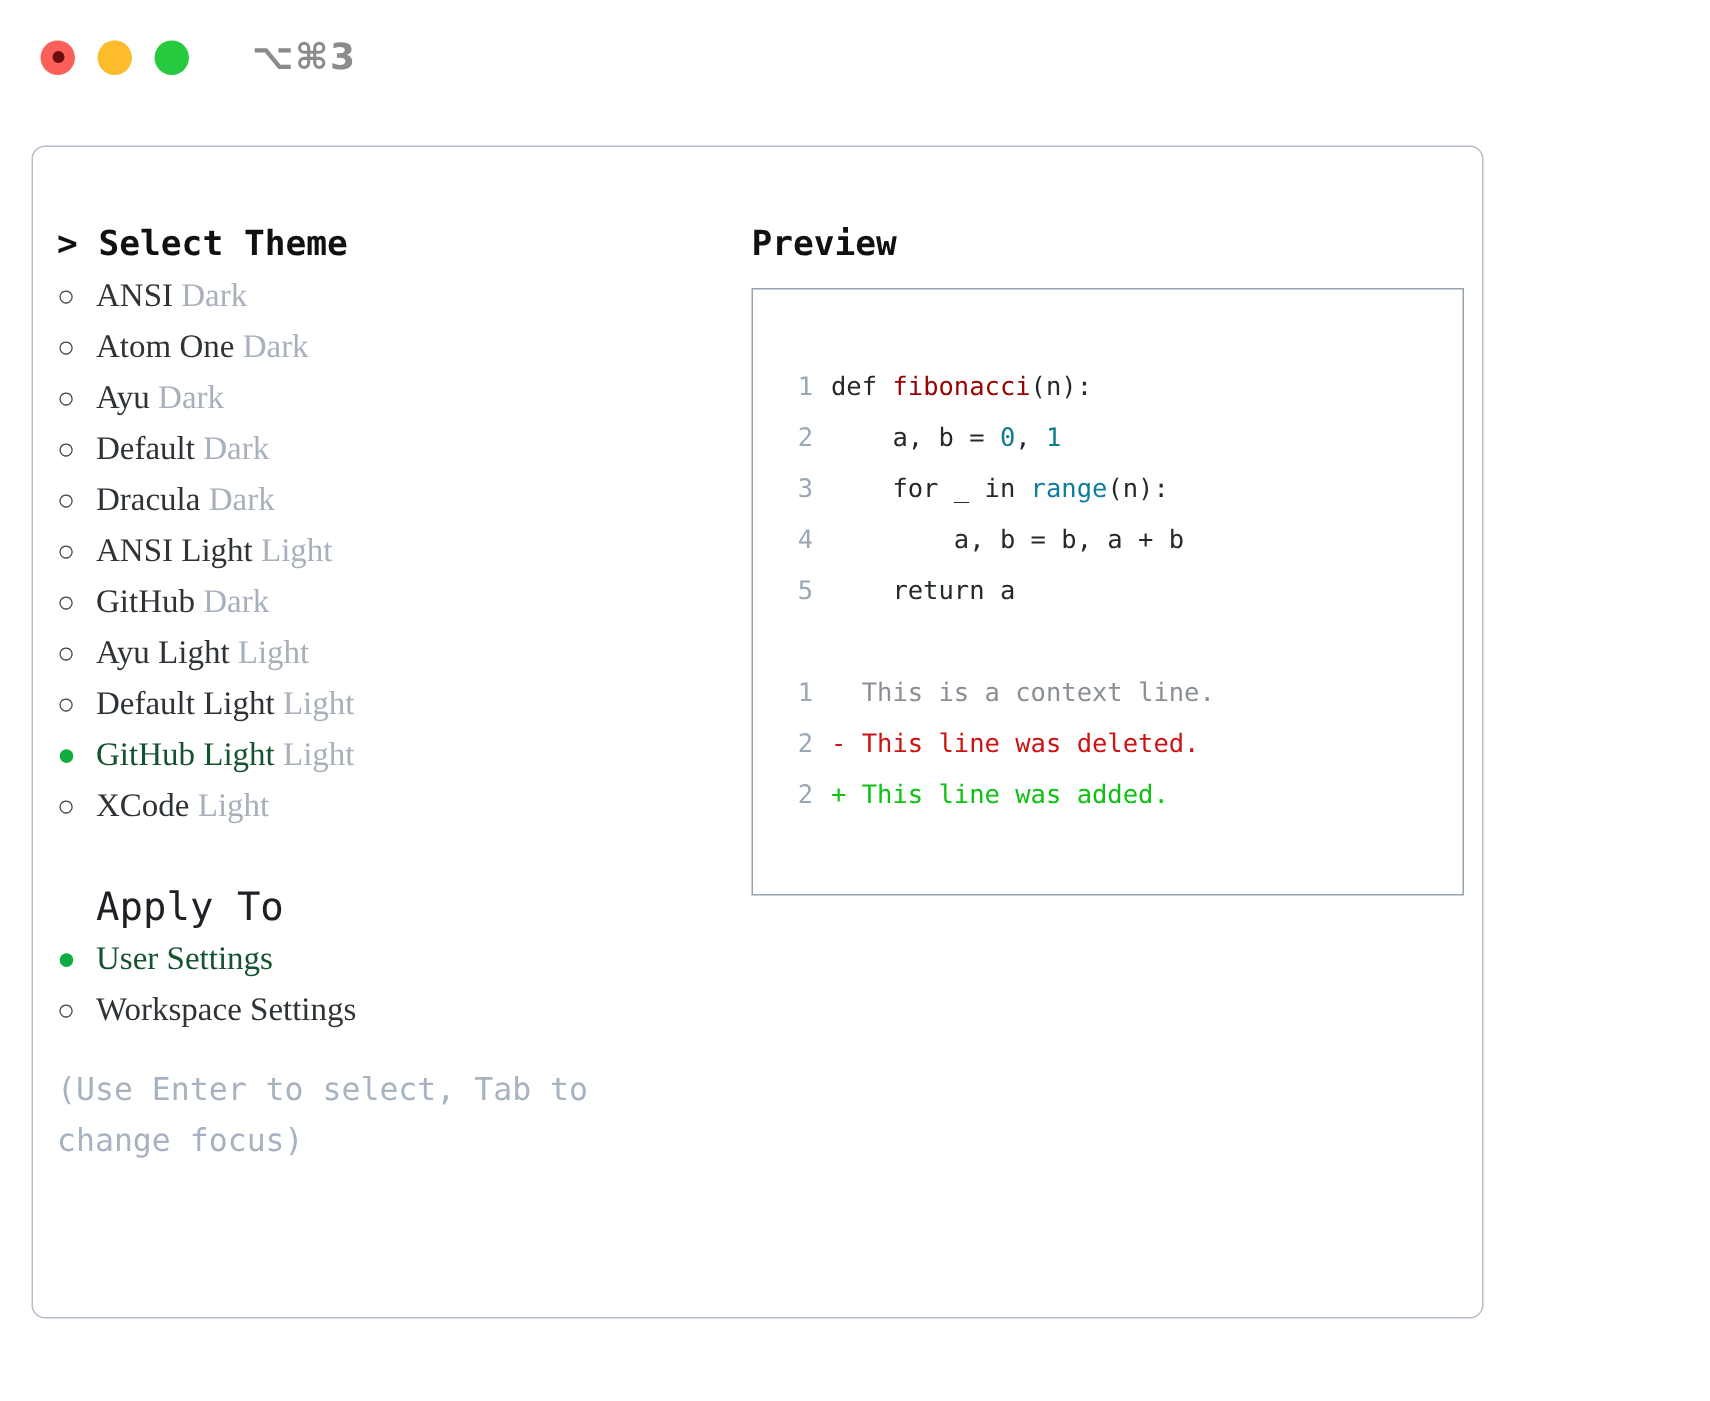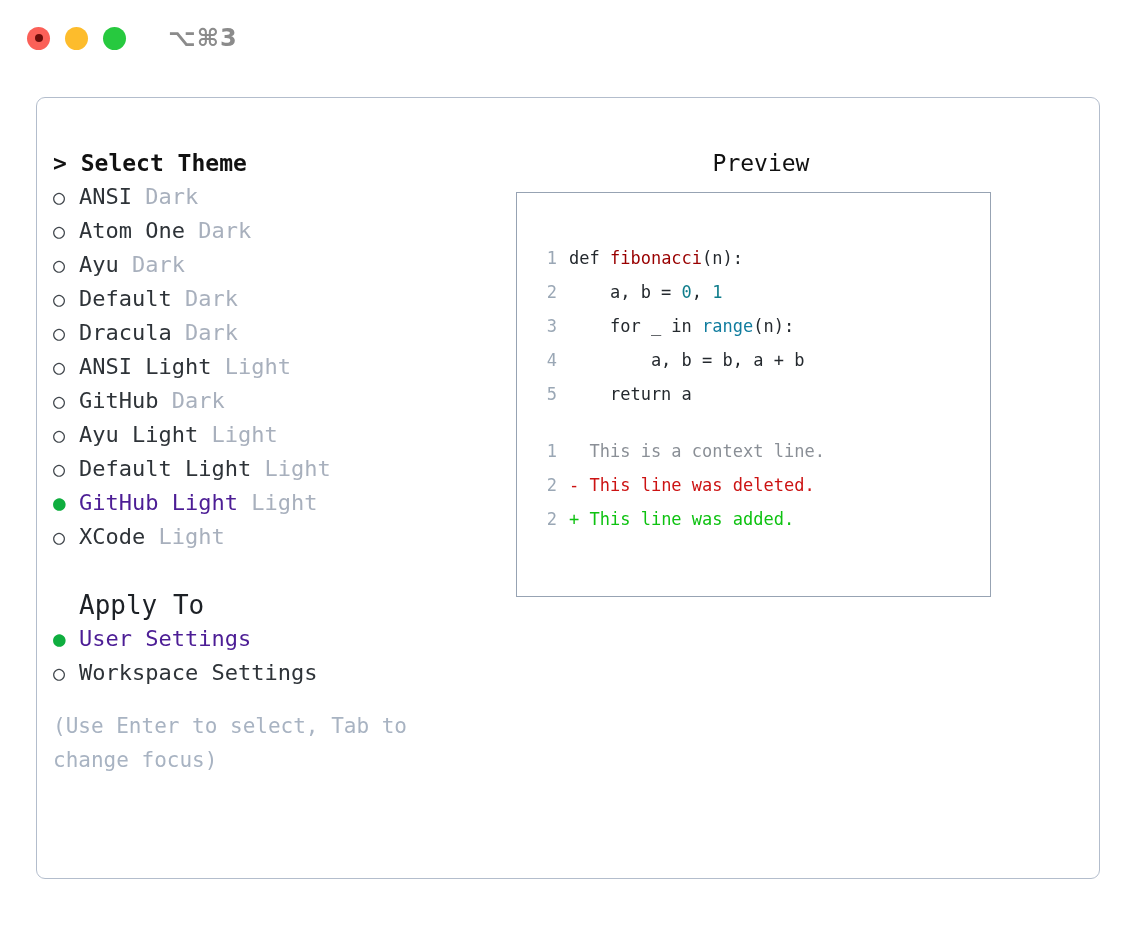--- a/index.html
+++ b/index.html
@@ -65,23 +65,23 @@
     font-family: "DejaVu Sans", sans-serif;
     font-size: 24px;
     font-weight: 700;
     color: #8b8b8b;
     letter-spacing: 1px;
   }
 
   
   #panel {
     position: absolute;
-    left: 36px;
+    left: 21px;
     top: 97px;
-    width: 1064px;
+    width: 968px;
     height: 782px;
     border: 1.6px solid #b3bdcc;
     border-radius: 9px;
     box-sizing: border-box;
     background: #ffffff;
   }
 
   #panel-inner {
     position: absolute;
     left: 0; top: 0;
@@ -107,32 +107,33 @@
     letter-spacing: 0px;
   }
 
   .opt-row {
     height: 34px;
     line-height: 34px;
     font-size: 22px;
     white-space: pre;
     color: #2e3338;
     display: block;
+    font-family: Liberation Serif, serif;
   }
   .bullet {
     display: inline-block;
     width: 26px;
     font-size: 20px;
     color: #40464c;
   }
   .bullet.sel {
     color: #0fae3f;
     font-size: 21px;
   }
-  .opt-row.selected .opt-label { color: #4c1d95; }
+  .opt-row.selected .opt-label { color: #14532d; }
   .opt-label { color: inherit; }
   .opt-tag {
     color: #a8b0bd;
   }
 
   .section-gap { height: 34px; }
 
   .section-title {
     height: 34px;
     line-height: 34px;
@@ -153,25 +154,24 @@
 
   
   #right-col {
     position: absolute;
     left: 479px;
     top: 48px;
     width: 490px;
   }
   #preview-title {
     font-size: 23px;
-    font-weight: 400;
+    font-weight: 700;
     color: #111111;
     height: 34px;
     line-height: 34px;
-    text-align: center;
   }
   #preview-box {
     margin-top: 12px;
     width: 475px;
     height: 405px;
     border: 1.6px solid #97a3b3;
     box-sizing: border-box;
     background: #ffffff;
     position: relative;
   }
@@ -193,21 +193,21 @@
     width: 26px;
     text-align: right;
     color: #9aa7b5;
     margin-right: 12px;
   }
   .tok-fn    { color: #990000; }
   .tok-call  { color: #107c9e; }
   .tok-num   { color: #0f7d8c; }
   .tok-plain { color: #24292e; }
 
-  .diff-block { margin-top: 23px; }
+  .diff-block { margin-top: 34px; }
   .diff-context { color: #8a8f96; }
   .diff-del     { color: #cc1313; }
   .diff-add     { color: #0ec211; }
 </style>
 </head>
 <body>
 
 <div id="window-root">
 
   <div id="titlebar">

